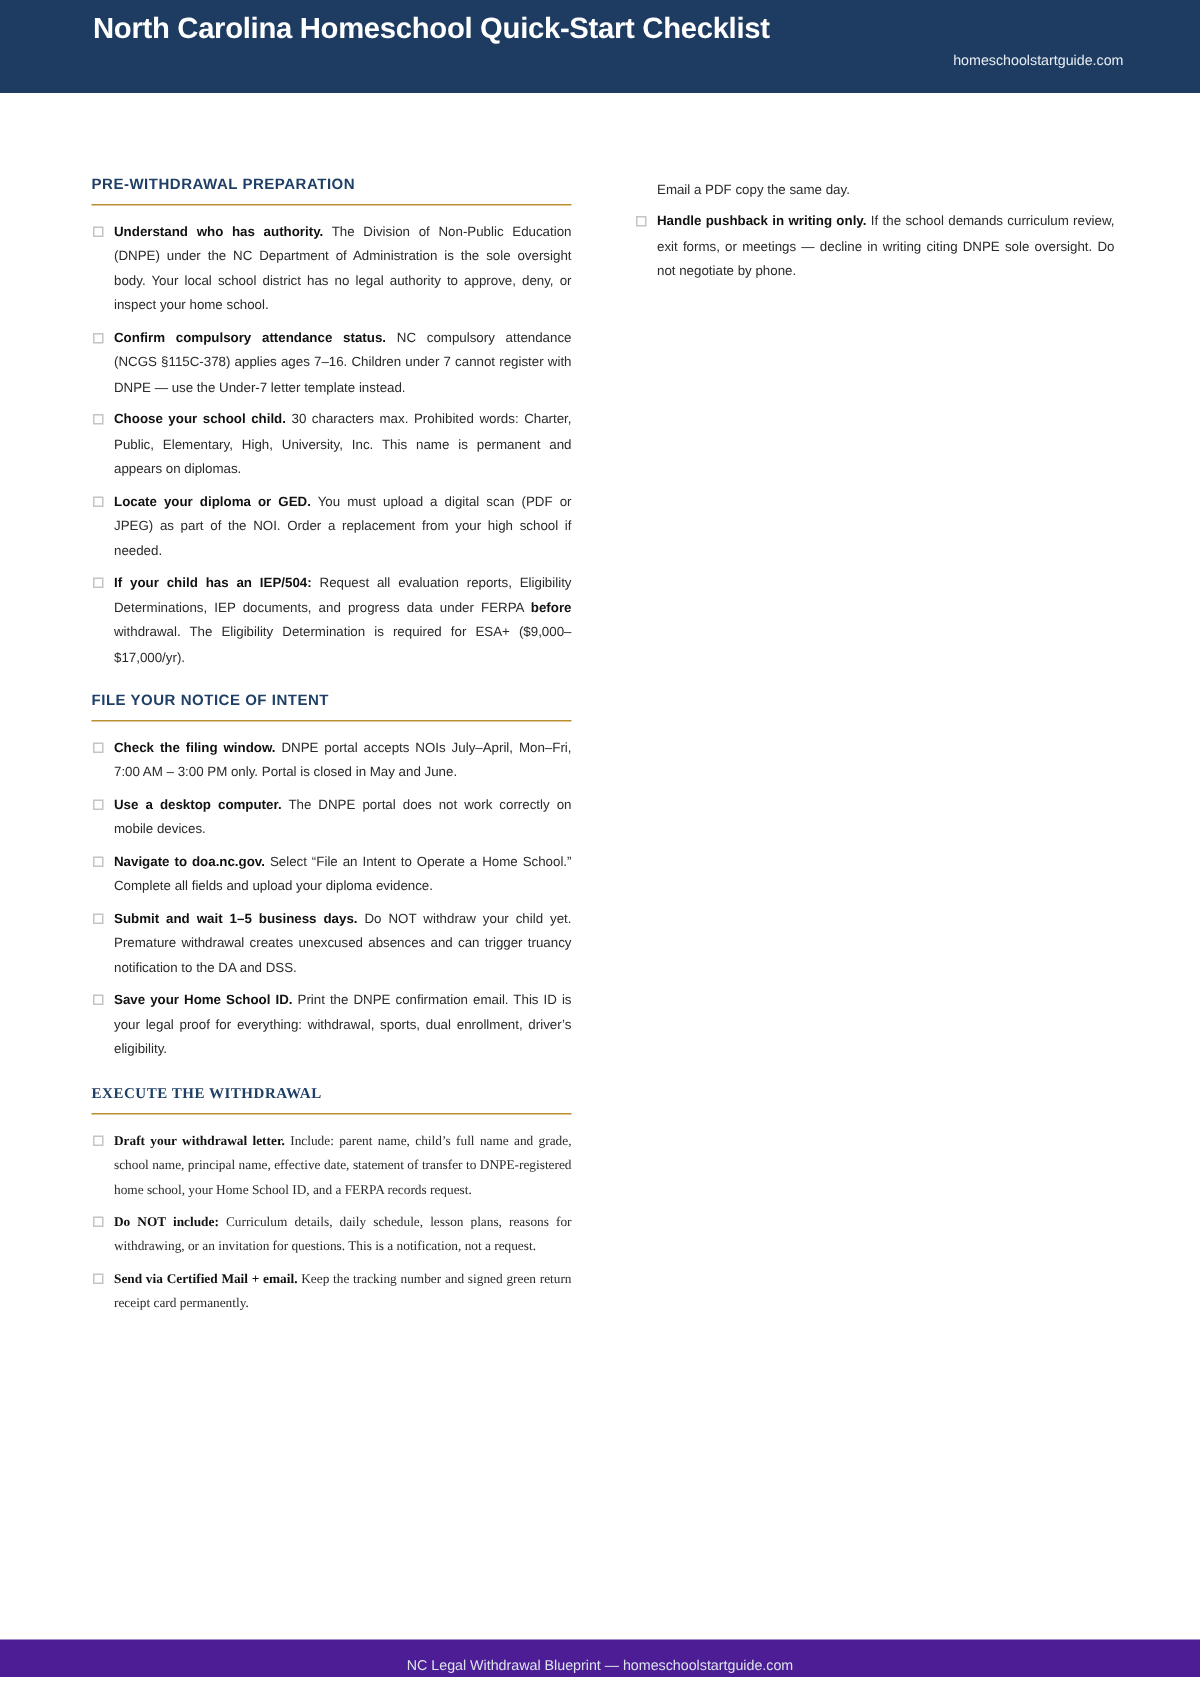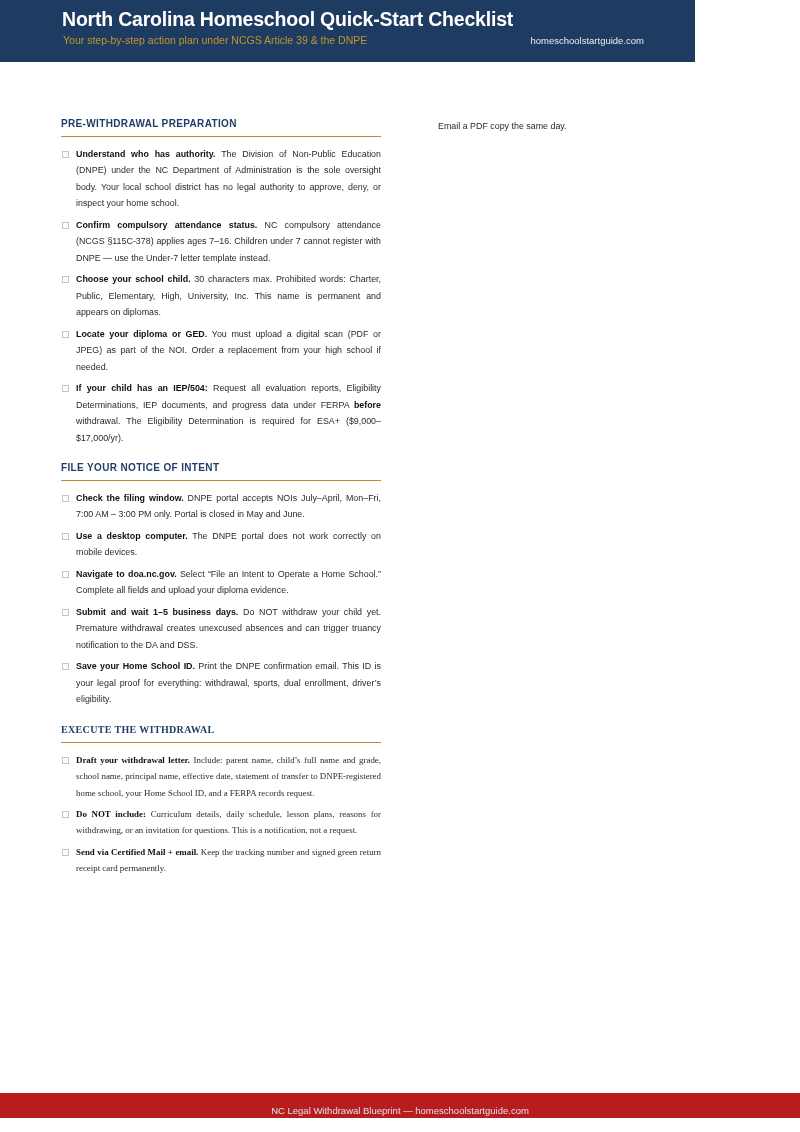--- a/index.html
+++ b/index.html
@@ -18,21 +18,21 @@
     width: 800px;
     height: 1132px;
     background: #ffffff;
     overflow: hidden;
   }
 
   
   .header-band {
     position: absolute;
     top: 0; left: 0;
-    width: 695px;
+    width: 800px;
     height: 62px;
     background: #1e3c62;
   }
   .header-title {
     position: absolute;
     left: 62px;
     top: 8px;
     font-size: 19.5px;
     font-weight: bold;
     color: #ffffff;
@@ -128,39 +128,38 @@
     text-align: left;
   }
 
   
   .footer-band {
     position: absolute;
     left: 0;
     top: 1093px;
     width: 800px;
     height: 25px;
-    background: #b91c1c;
+    background: #4c1d95;
   }
   .footer-text {
     position: absolute;
     width: 100%;
     top: 12px;
     text-align: center;
     font-size: 9.5px;
     color: #dbe3ec;
   }
 </style>
 </head>
 <body>
 
 <div class="page">
 
   <div class="header-band">
     <div class="header-title">North Carolina Homeschool Quick-Start Checklist</div>
-    <div class="header-subtitle">Your step-by-step action plan under NCGS Article 39 &amp; the DNPE</div>
     <div class="header-site">homeschoolstartguide.com</div>
   </div>
 
   <div class="columns">
 
     <div class="col col-left">
 
       <div class="section-block">
         <div class="section-head">PRE-WITHDRAWAL PREPARATION</div>
         <div class="section-rule"></div>
@@ -241,20 +240,24 @@
           <span class="lead">Send via Certified Mail + email.</span><span class="body"> Keep the tracking number and signed green return receipt card permanently.</span>
         </div>
       </div>
 
     </div>
 
     <div class="col col-right">
 
       <div class="cont-line">Email a PDF copy the same day.</div>
 
+      <div class="check-item">
+        <span class="check-box"></span>
+        <span class="lead">Handle pushback in writing only.</span><span class="body"> If the school demands curriculum review, exit forms, or meetings — decline in writing citing DNPE sole oversight.   Do not negotiate by phone.</span>
+      </div>
 
     </div>
 
   </div>
 
   <div class="footer-band">
     <div class="footer-text">NC Legal Withdrawal Blueprint — homeschoolstartguide.com</div>
   </div>
 
 </div>

